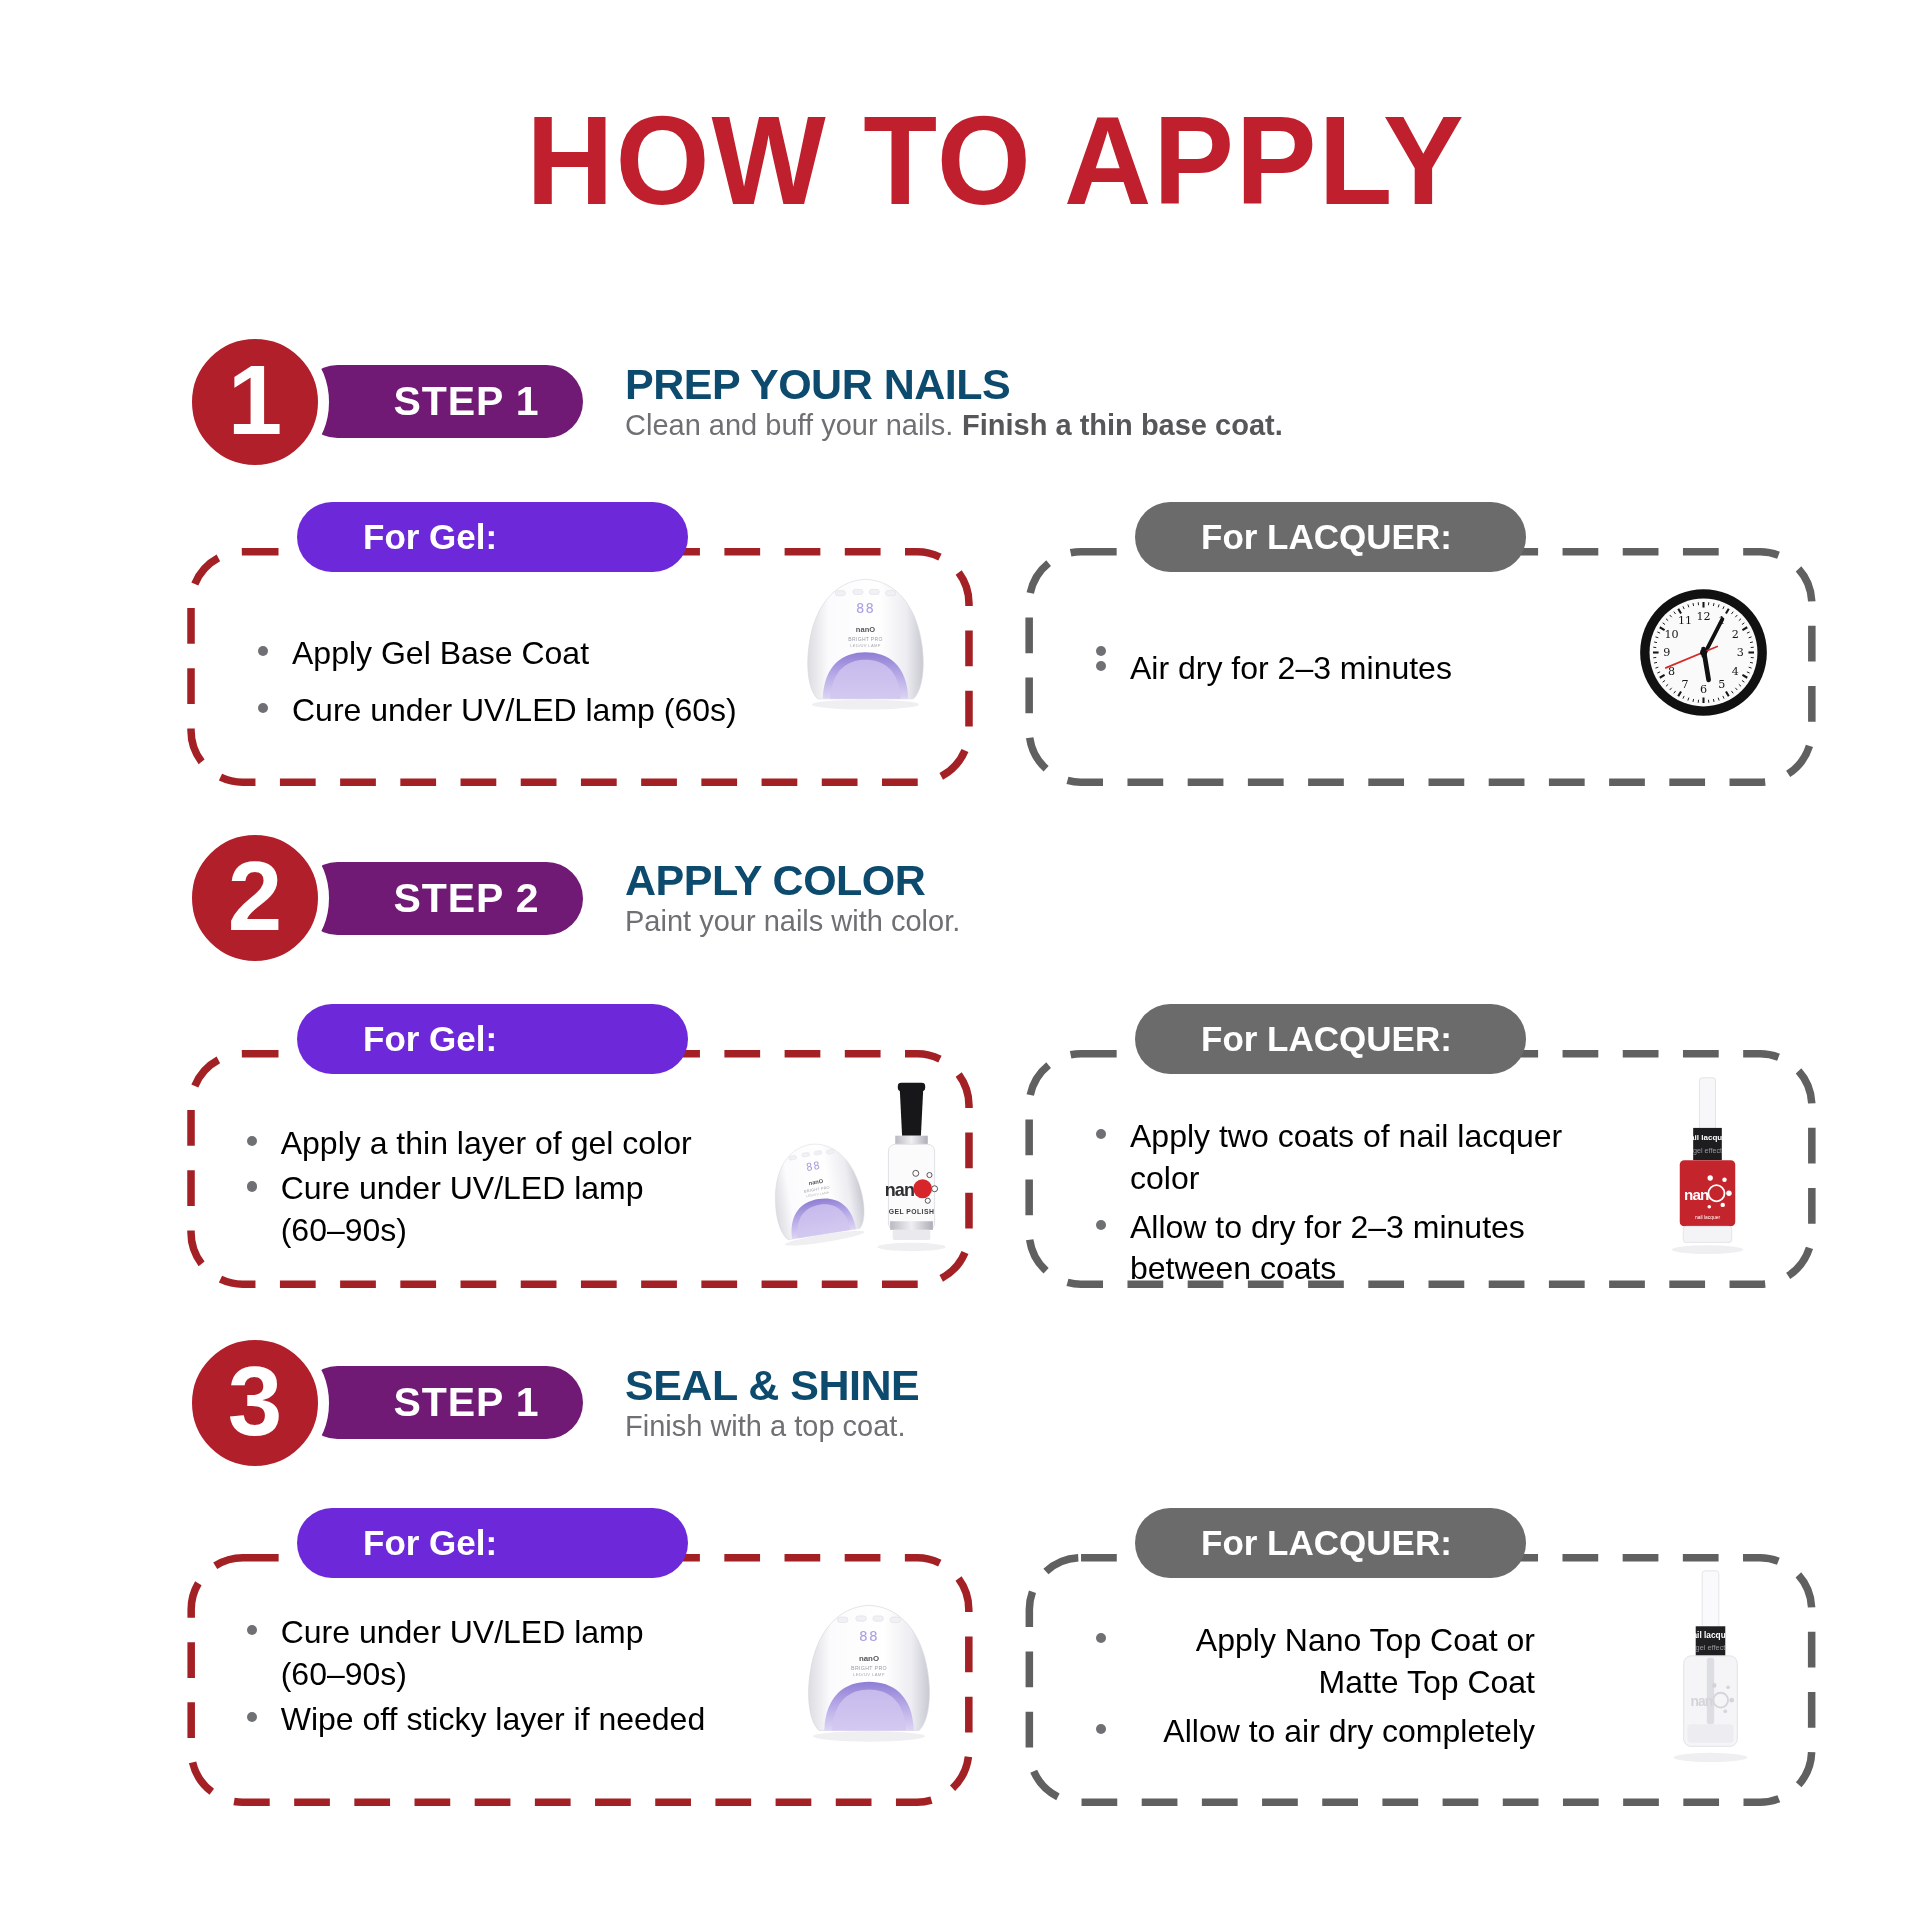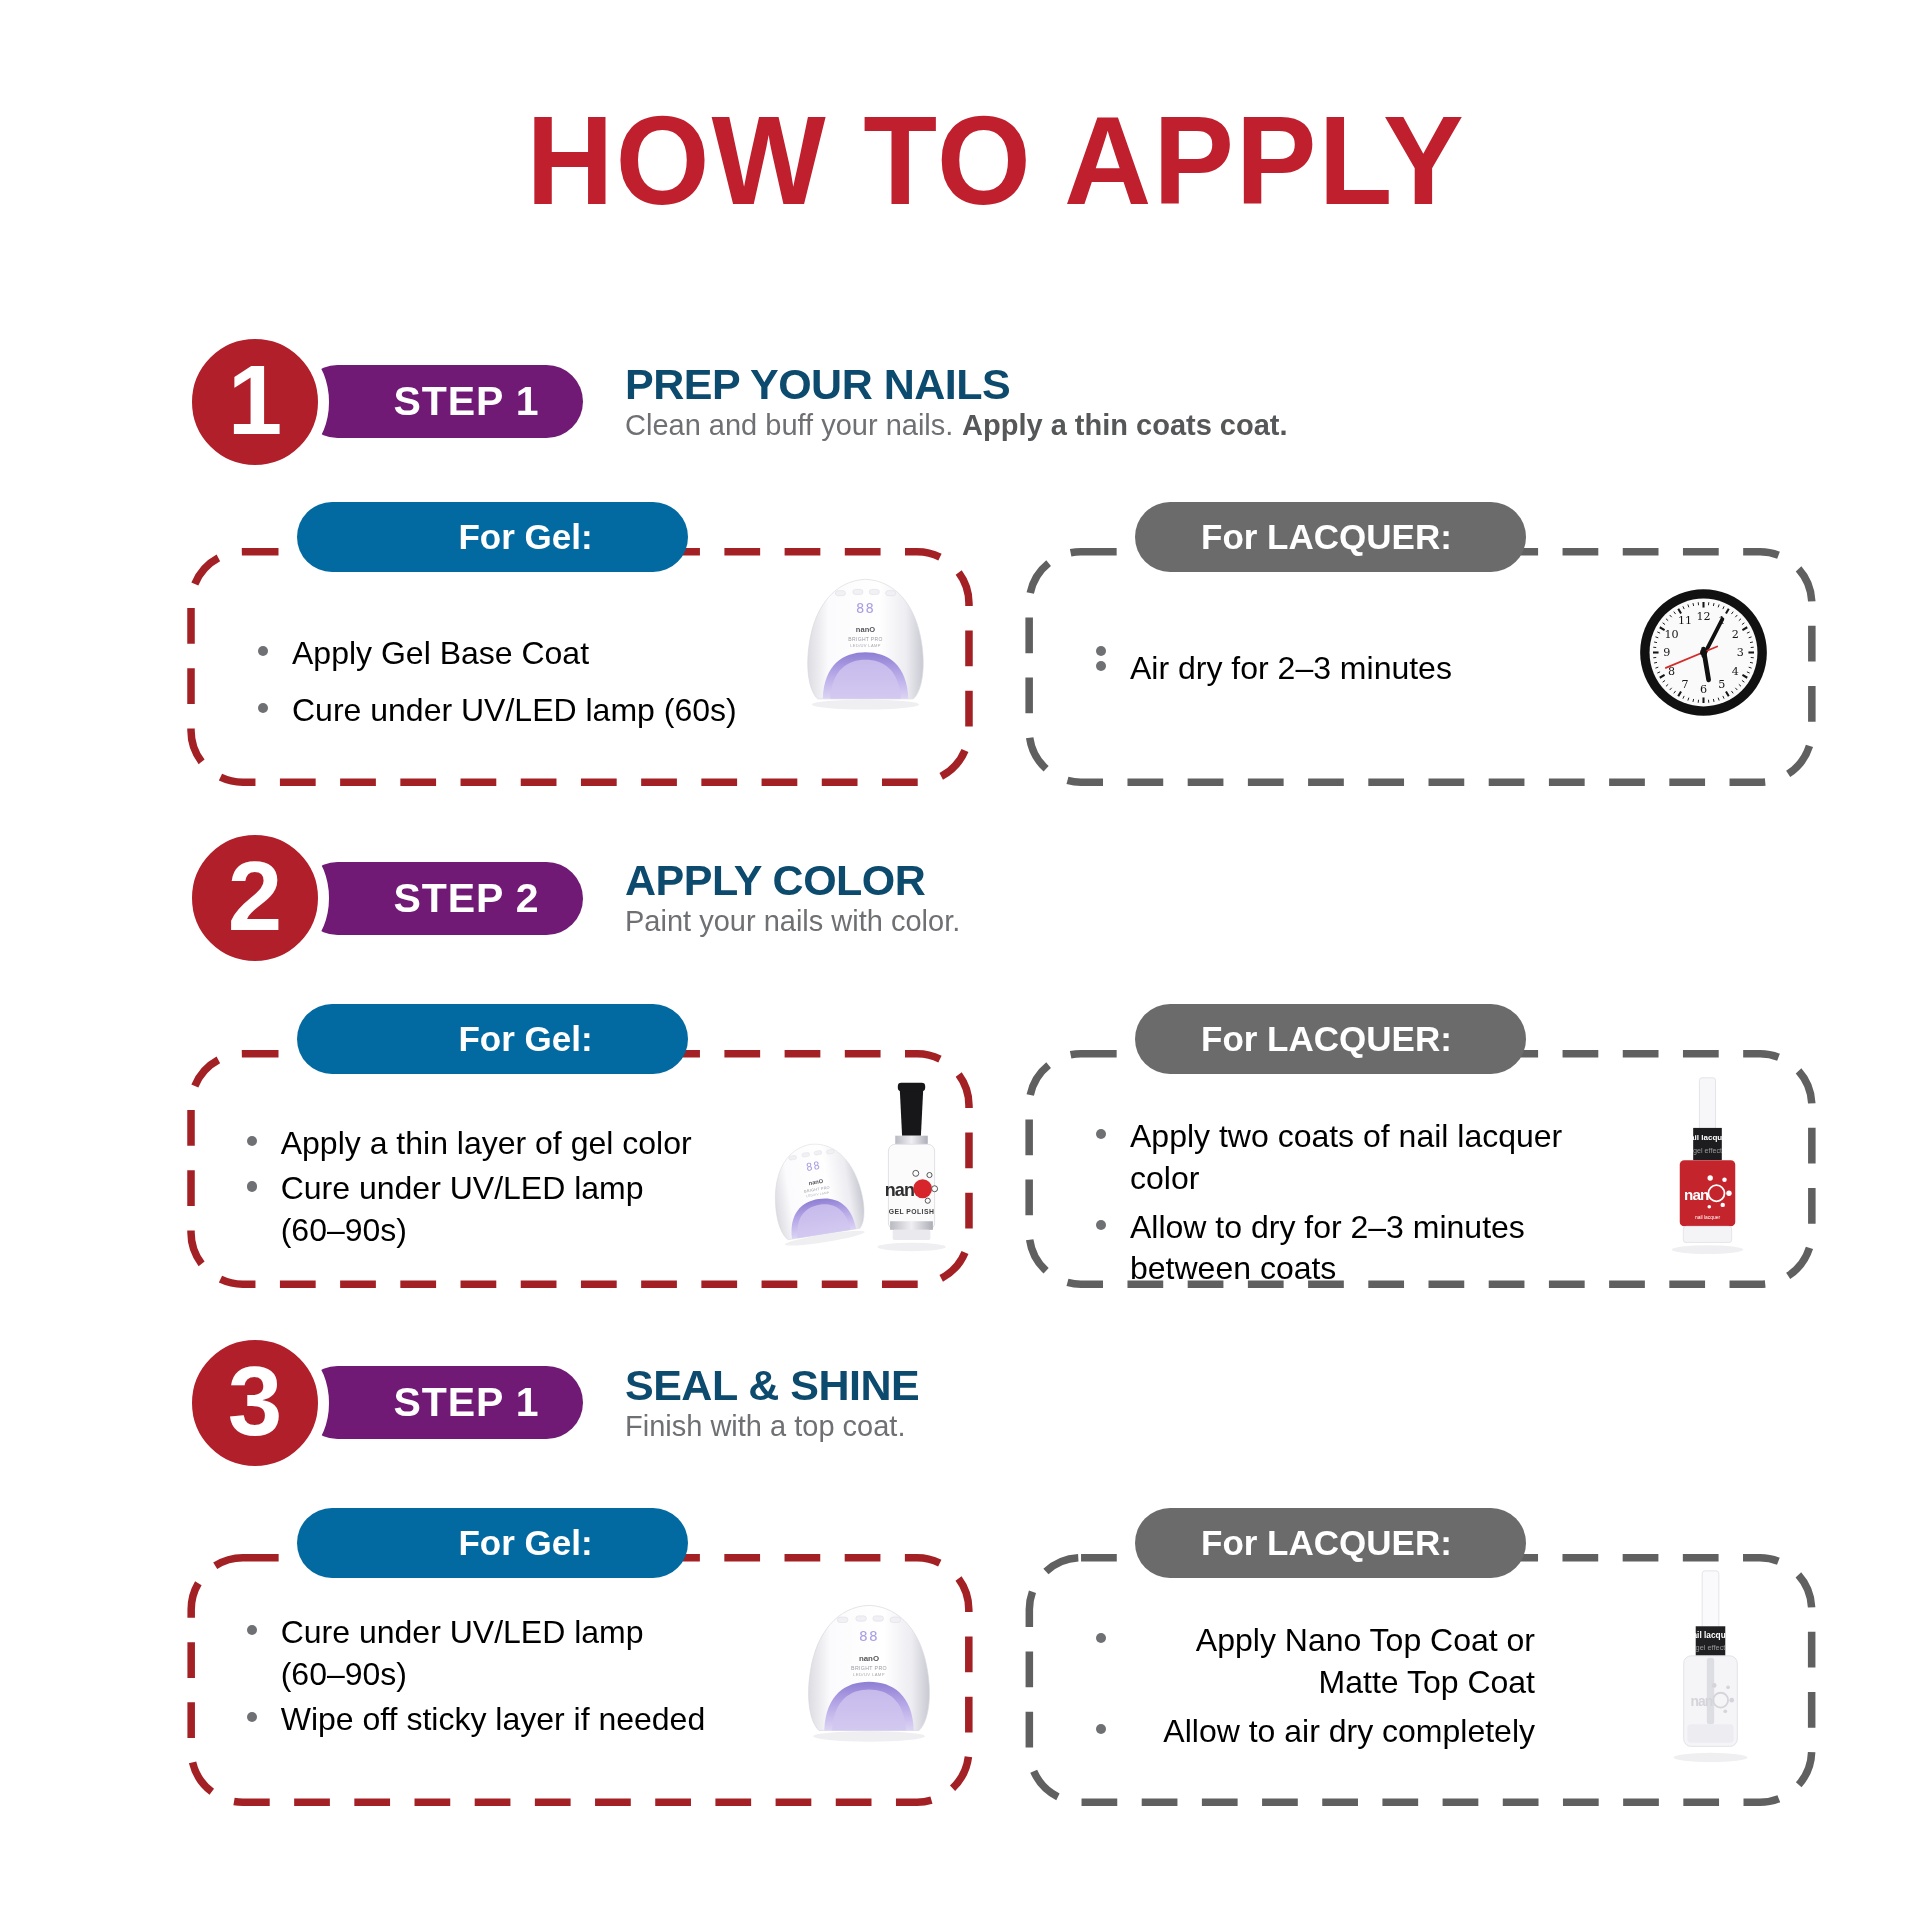--- a/index.html
+++ b/index.html
@@ -23,21 +23,21 @@
   .step-heading{position:absolute;left:593px;margin:0;font-size:43px;font-weight:bold;
                 color:#0c4a6e;letter-spacing:-0.5px;}
   .step-sub{position:absolute;left:593px;margin:0;font-size:29px;color:#6F7073;}
   .step-sub b{color:#565759;margin-left:0.3em;}
 
   
   .box{position:absolute;box-sizing:border-box;}
   .box .dash-svg{position:absolute;left:0;top:0;z-index:0;}
   .box-pill{position:absolute;left:110px;top:-46px;width:391px;height:70px;border-radius:35px;
             z-index:2;display:flex;align-items:center;padding-left:66px;box-sizing:border-box;}
-  .box-pill.red{background:#0369a1;justify-content:center;}
+  .box-pill.red{background:#6d28d9;}
   .box-pill.gray{background:#6B6B6B;}
   .box-pill span{color:#ffffff;font-size:35px;font-weight:bold;}
   .bullets{position:relative;z-index:1;list-style:none;margin:0;padding:87px 0 0 105px;}
   .bullets li{position:relative;margin-bottom:15px;}
   .dot{position:absolute;left:-34px;top:13px;width:10.4px;height:10.4px;border-radius:50%;background:#6F7073;}
   .btxt{font-size:32px;line-height:1.3;color:#000000;white-space:pre-line;display:block;}
   .w560{max-width:527px;} .w500{max-width:471px;} .w470{max-width:443px;} .w430{max-width:405px;text-align:right;}
   .art{position:absolute;z-index:1;}
 
   
@@ -102,21 +102,21 @@
 
   <h1 class="title">HOW TO APPLY</h1>
 
   <div class="step-pill" style="top:365px;">
     <span>STEP 1</span>
   </div>
   <div class="step-badge" style="top:328px;">
     <span class="badge-num">1</span>
   </div>
   <h2 class="step-heading" style="top:360px;">PREP YOUR NAILS</h2>
-  <p class="step-sub" style="top:409px;"><span>Clean and buff your nails.</span><b>Apply a thin coats coat.</b></p>
+  <p class="step-sub" style="top:409px;"><span>Clean and buff your nails.</span><b>Finish a thin base coat.</b></p>
 
   <div class="box" style="left:155px;top:548px;width:786px;height:238px;">
     <svg class="dash-svg" width="786" height="238" viewBox="0 0 835 253">
       <rect x="4" y="4" width="827" height="245" rx="55" fill="none" stroke="#A32024" stroke-width="8" stroke-dasharray="38 26"></rect>
     </svg>
     <div class="box-pill red">
       <span>For Gel:</span>
     </div>
     <ul class="bullets" style="padding-top:85px;">
       <li>

